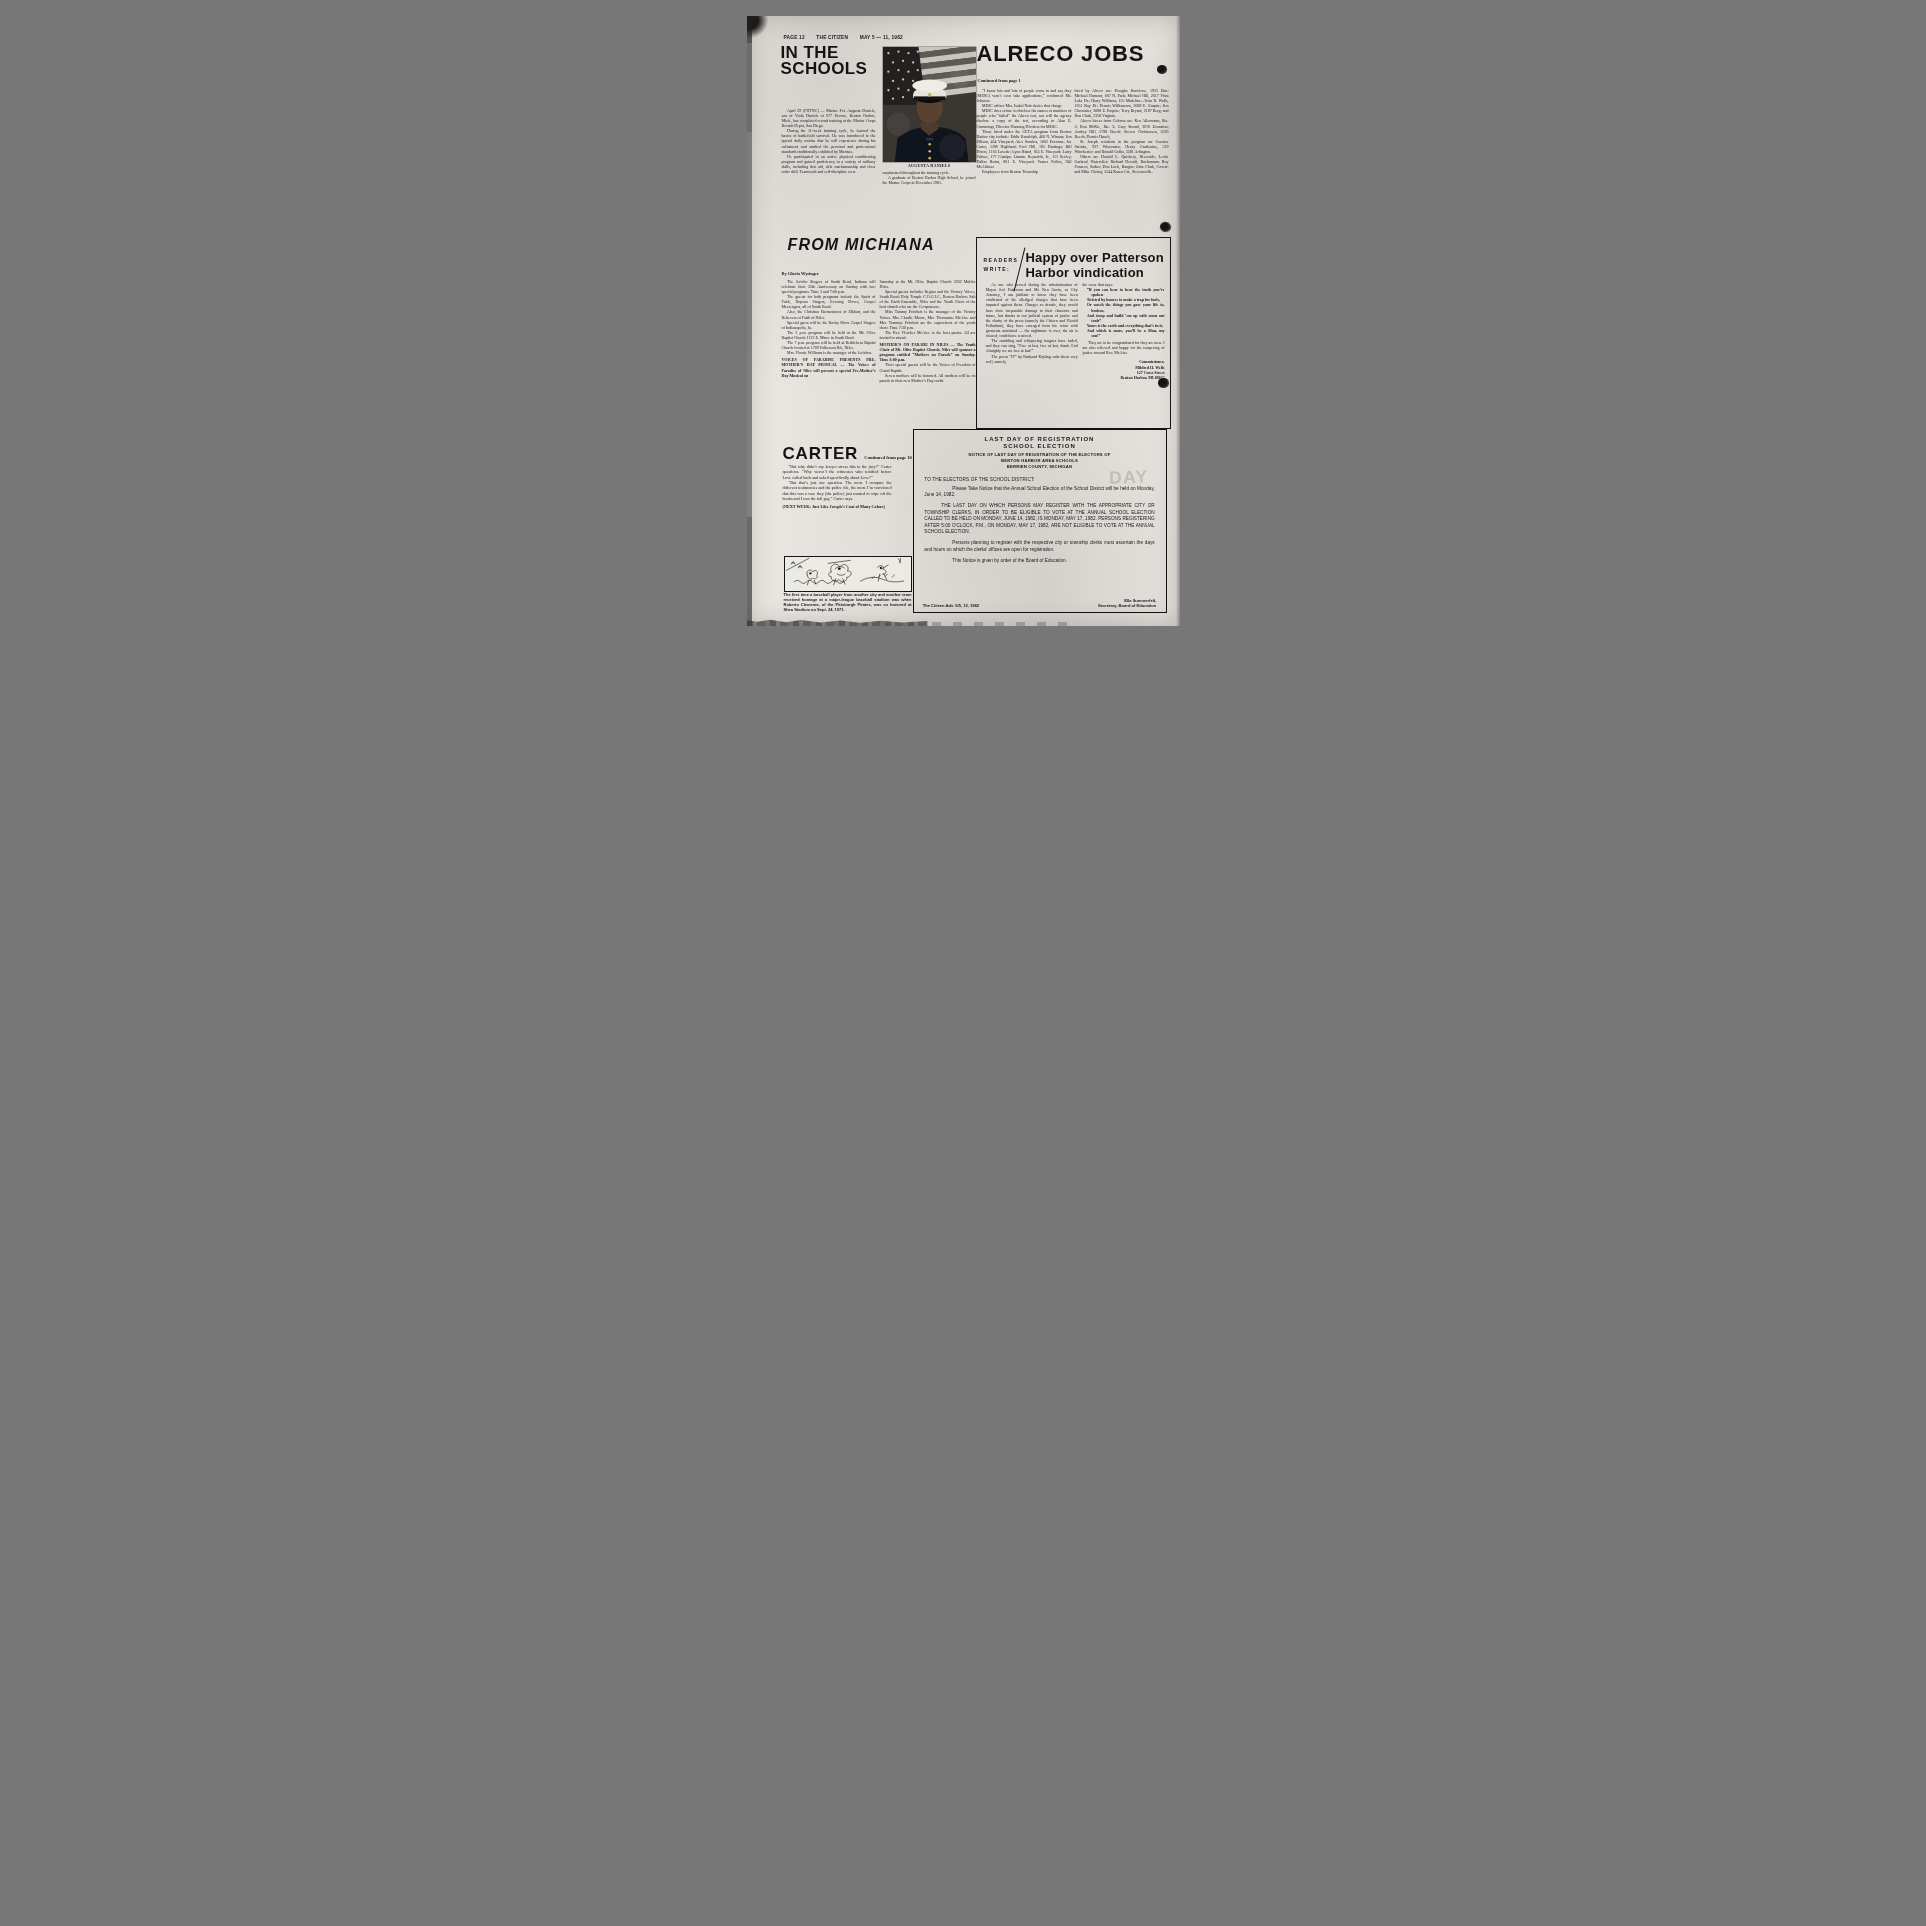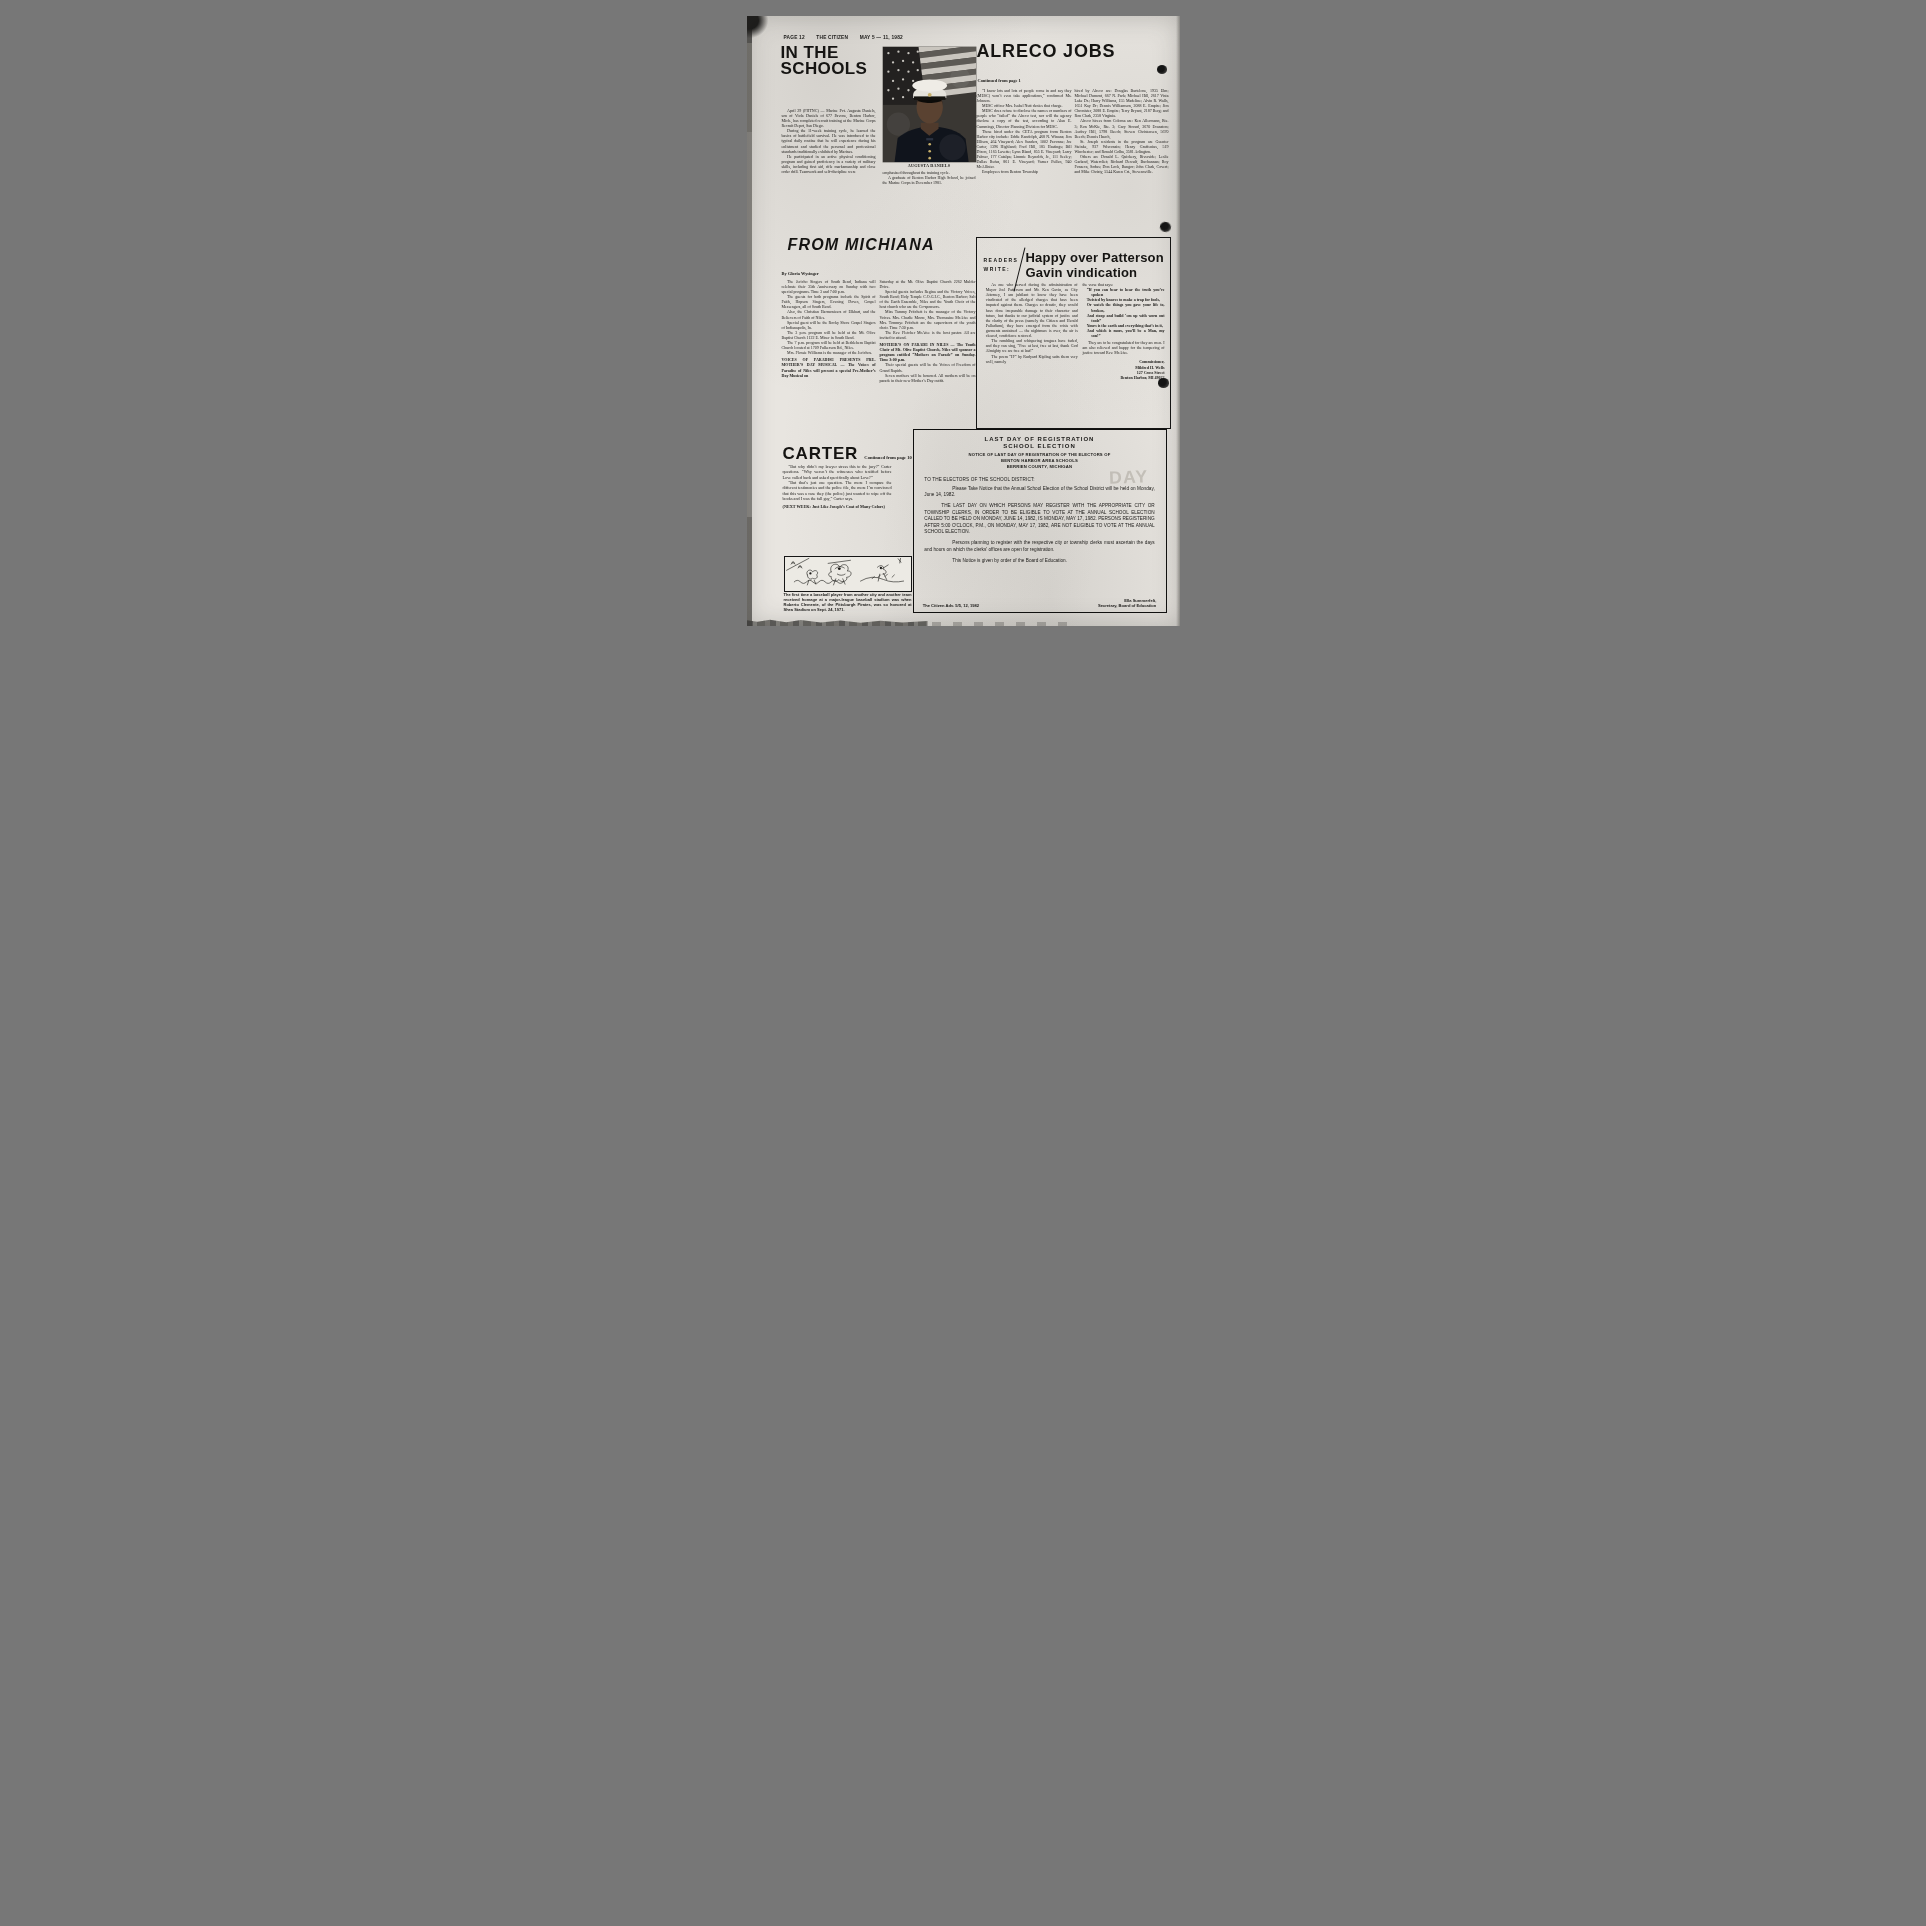--- a/index.html
+++ b/index.html
@@ -39,21 +39,21 @@
     background: repeating-linear-gradient(90deg, #55534f 0 8.5px, transparent 8.5px 21px); }
 
   
   .masthead { left:37px; top:19px; font-family:"Liberation Sans", sans-serif;
     font-weight:bold; font-size:4.8px; letter-spacing:0.2px; white-space:nowrap; }
   .masthead span { margin-right:10px; }
 
   
   .head-sans { font-family:"Liberation Sans", sans-serif; font-weight:bold; color:#151412; }
   .service-headline { left:34px; top:28.5px; font-size:17px; line-height:.98; letter-spacing:0.4px; }
-  .alreco-headline { left:230px; top:25.4px; font-size:18px; letter-spacing:0.8px; }
+  .alreco-headline { left:230px; top:25.4px; font-size:22px; letter-spacing:0.8px; }
   .michiana-headline { left:41px; top:220px; font-size:16px; letter-spacing:1.2px;font-style:italic; }
   .carter-line { left:36px; top:428px; display:flex; align-items:baseline; }
   .carter-headline { font-size:17px; letter-spacing:0.8px; }
   .carter-continued { font-family:"Liberation Serif", serif; font-weight:bold; font-size:4.6px; margin-left:6.2px; }
 
   
   .bodycol { font-size:4px; line-height:1.27; text-align:justify; }
   .bodycol p.para { margin:0; text-indent:1.4em; }
   .bodycol p.para.noindent { text-indent:0; }
   .bodycol p.para.bold { font-weight:bold; }
@@ -251,21 +251,21 @@
     </div>
 
   <div class="abs readers-box">
     <div class="abs head-sans rw-kicker">
       <div>READERS</div>
       <div>WRITE:</div>
     </div>
     <div class="abs rw-slash"></div>
     <div class="abs head-sans rw-headline">
       <div>Happy over Patterson</div>
-      <div>Gavin vindication</div>
+      <div>Harbor vindication</div>
     </div>
     <div class="abs rw-col rw-col1">
         <p class="para">As one who served during the administration of Mayor Joel Patterson and Mr. Ken Gavin, as City Attorney, I am jubilant to know they have been vindicated of the alledged charges that have been imputed against them.  Charges so drastic, they would have done irreparable damage to their character and future, but thanks to our judicial system of justice and the clarity of the press (namely the Citizen and Herald Palladium), they have emerged from the crisis with garments unstained — the nightmare is over, the air is cleared, confidence restored.</p>
         <p class="para">The rumbling and whispering tongues have faded, and they can sing, “Free at last, free at last, thank God Almighty we are free at last!”</p>
         <p class="para">The poem “IF” by Rudyard Kipling suits them very well, namely</p>
       </div>
     <div class="abs rw-col rw-col2">
       <p class="para noindent">the verse that says:</p>
       <div>
           <p class="poem-line">“If you can bear to hear the truth you’ve spoken</p>

